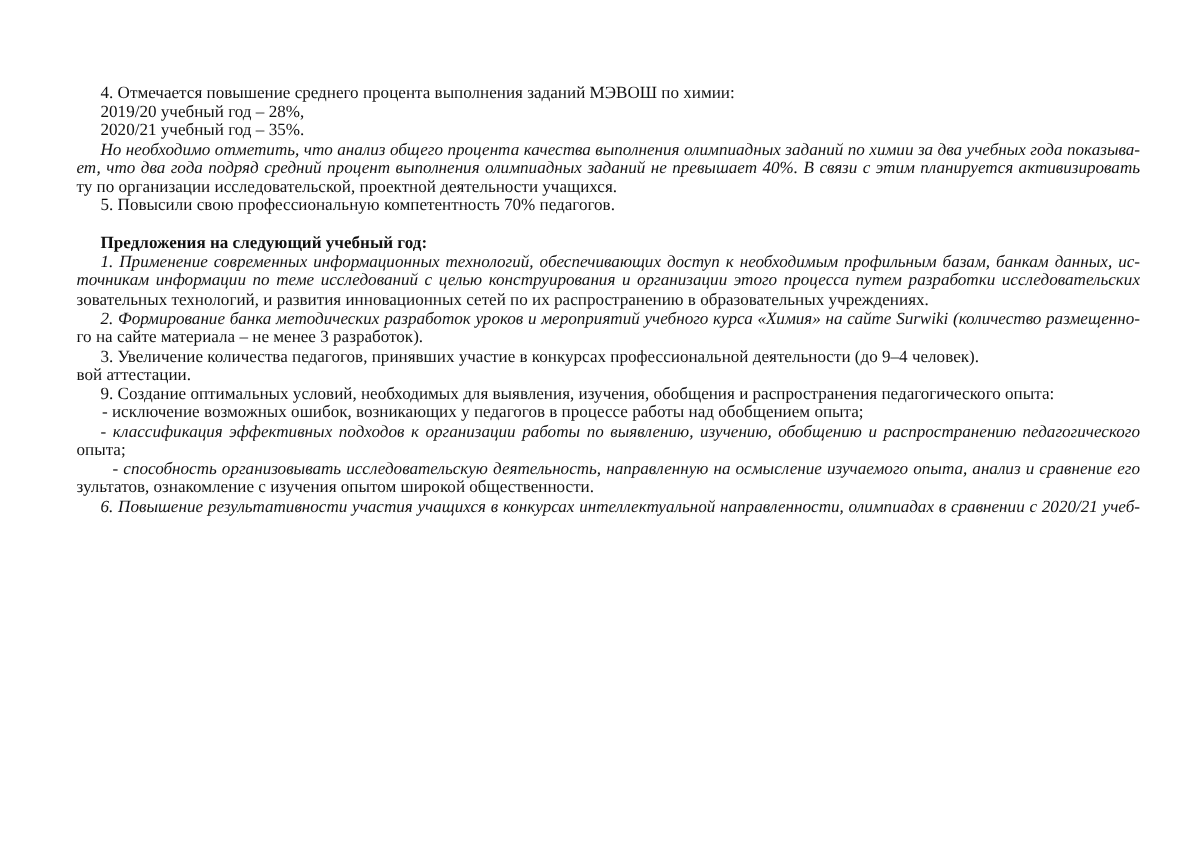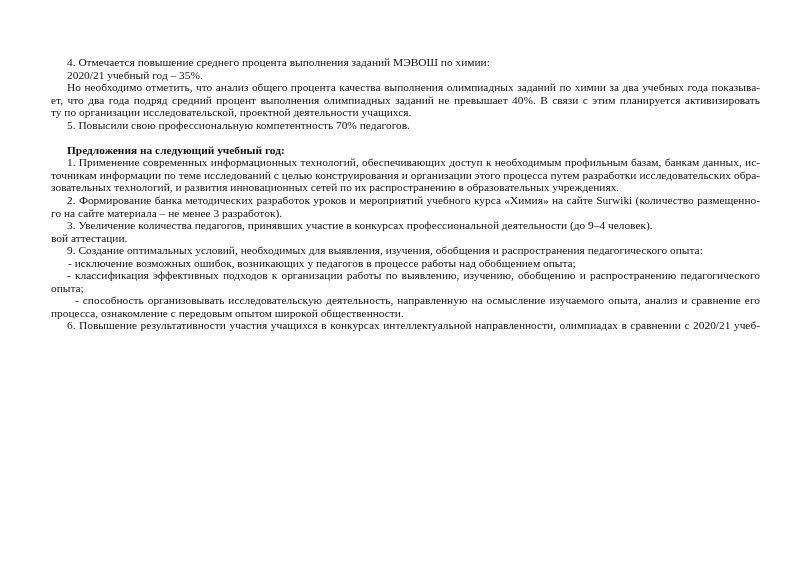--- a/index.html
+++ b/index.html
@@ -6,34 +6,35 @@
   body { width: 800px; height: 566px; position: relative; overflow: hidden; }
   .page {
     position: absolute; left: 0; top: 0; width: 800px; height: 566px; background: #ffffff; border-radius: 22px;
   }
   .text-block {
     position: absolute; left: 51px; top: 56px; width: 709px;
     font-family: "Liberation Serif", "DejaVu Serif", serif;
     font-size: 11.4px; line-height: 12.55px; color: #111111;
   }
   .line { display: block; white-space: nowrap; height: 12.55px; }
-  .line.just { text-align: justify; text-align-last: justify; white-space: normal; overflow: hidden; }
+  .line.just { text-align: justify; text-align-last: justify; white-space: normal; overflow: hidden; font-style: italic; }
   .ind { padding-left: 16px; }
   .ind2 { padding-left: 17px; }
   .ind3 { padding-left: 24px; }
   .bold { font-weight: bold; }
   .gap { height: 12.55px; }
 </style>
 </head>
 <body>
 
 <div class="page">
   <div class="text-block">
 
     <span class="line ind">4. Отмечается повышение среднего процента выполнения заданий МЭВОШ по химии:</span>
+    <span class="line ind">2019/20 учебный год – 28%,</span>
     <span class="line ind">2020/21 учебный год – 35%.</span>
     <span class="line ind just">Но необходимо отметить, что анализ общего процента качества выполнения олимпиадных заданий по химии за два учебных года показыва-</span>
     <span class="line just">ет, что два года подряд средний процент выполнения олимпиадных заданий не превышает 40%. В связи с этим планируется активизировать рабо-</span>
     <span class="line">ту по организации исследовательской, проектной деятельности учащихся.</span>
     <span class="line ind">5. Повысили свою профессиональную компетентность 70% педагогов.</span>
 
     <div class="gap"></div>
 
     <span class="line ind bold">Предложения на следующий учебный год:</span>
 
@@ -46,18 +47,18 @@
 
     <span class="line ind">3. Увеличение количества педагогов, принявших участие в конкурсах профессиональной деятельности (до 9–4 человек).</span>
 
     <span class="line">вой аттестации.</span>
 
     <span class="line ind">9. Создание оптимальных условий, необходимых для выявления, изучения, обобщения и распространения педагогического опыта:</span>
     <span class="line ind2"> - исключение возможных ошибок, возникающих у педагогов в процессе работы над обобщением опыта;</span>
     <span class="line ind just">- классификация эффективных подходов к организации работы по выявлению, изучению, обобщению и распространению педагогического</span>
     <span class="line">опыта;</span>
     <span class="line ind3 just">- способность организовывать исследовательскую деятельность, направленную на осмысление изучаемого опыта, анализ и сравнение его ре-</span>
-    <span class="line">процесса, ознакомление с передовым опытом широкой общественности.</span>
+    <span class="line">зультатов, ознакомление с изучения опытом широкой общественности.</span>
 
     <span class="line ind just">6. Повышение результативности участия учащихся в конкурсах интеллектуальной направленности, олимпиадах в сравнении с 2020/21 учеб-</span>
 
   </div>
 </div>
 
 </body></html>

